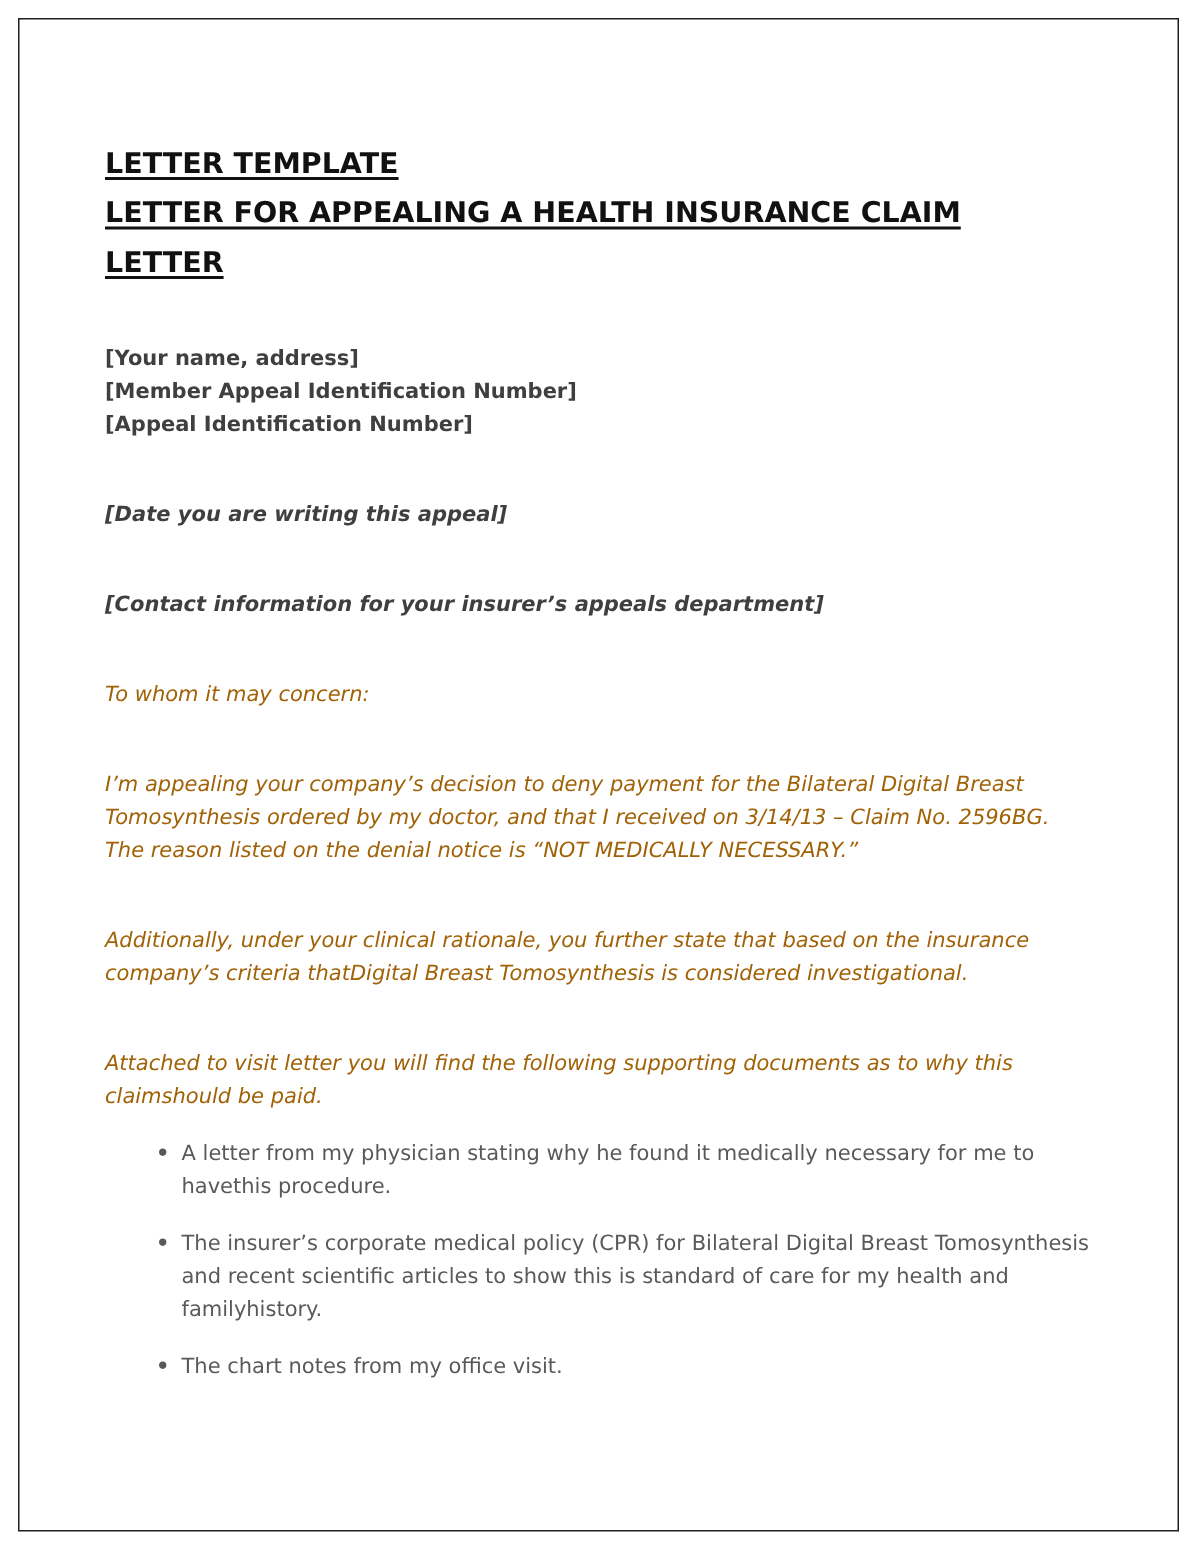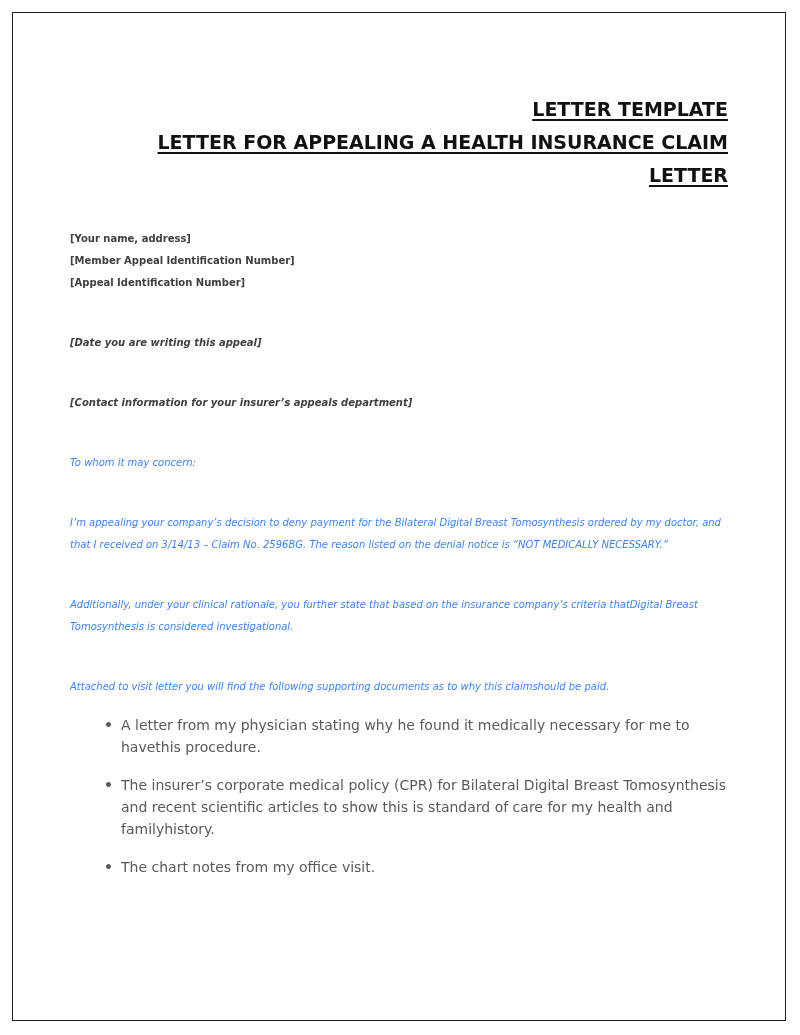--- a/index.html
+++ b/index.html
@@ -17,45 +17,45 @@
     width: 774px;
     height: 1009px;
     border: 1px solid #1f1f1f;
     background: #ffffff;
     box-sizing: border-box;
     padding: 80px 57px 40px 57px;
     overflow: hidden;
   }
   .title {
     margin: 0 0 36px 0;
-    text-align: right;
+    text-align: left;
     font-size: 19px;
     font-weight: bold;
     color: #111111;
     line-height: 33px;
   }
   .title-line {
     display: block;
   }
   .title-line span {
     text-decoration: underline;
     text-decoration-thickness: 2px;
     text-underline-offset: 3px;
   }
   p {
     margin: 0;
-    font-size: 10px;
+    font-size: 14px;
     line-height: 22px;
   }
   .field {
     font-weight: bold;
     color: #3f3f3f;
   }
   .body-text {
-    color: #3b82f6;
+    color: #a16207;
   }
   .gap-top {
     margin-top: 38px;
     font-style: italic;
   }
   ul.bullets {
     margin: 0 0 0 34px;
     padding: 0;
     list-style: none;
   }

